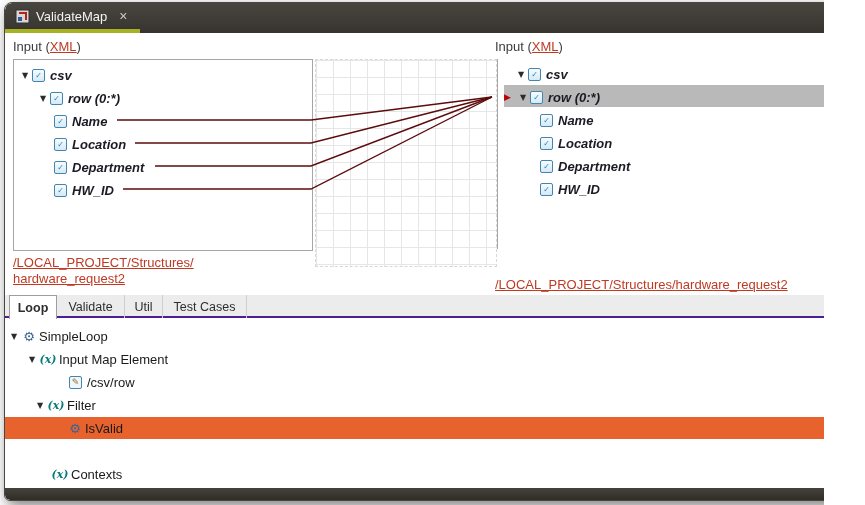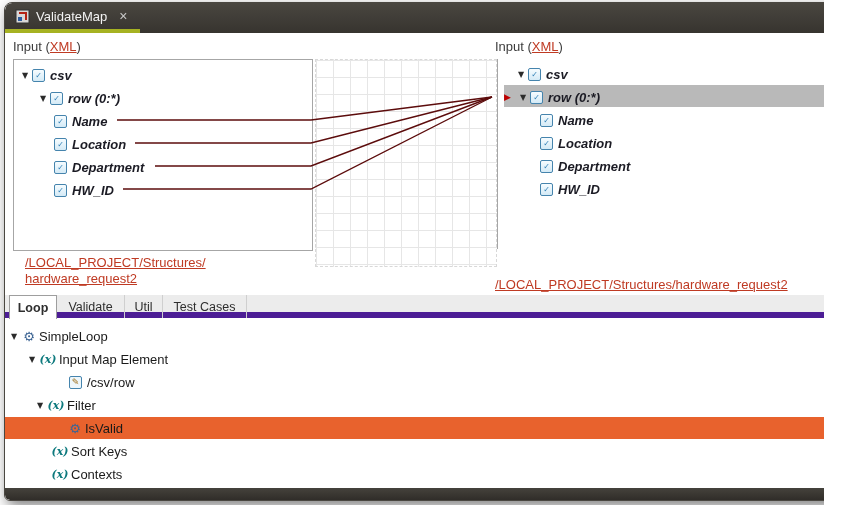--- a/index.html
+++ b/index.html
@@ -37,21 +37,21 @@
            display:inline-flex;align-items:center;justify-content:center;}
   .el-icon::before{content:"✓";font-size:8px;color:#2f7fb5;font-family:"DejaVu Sans",sans-serif;}
   .xml-label{font-weight:bold;font-style:italic;color:#1b1b24;font-size:13px;white-space:nowrap;}
   .selbar-gray{position:absolute;left:6px;right:2px;top:26px;height:22px;background:#b9b9b9;}
   
   .mapsvg{position:absolute;left:0;top:0;z-index:6;pointer-events:none;}
   
   .pathlink{position:absolute;font-size:13px;color:#bf3a23;text-decoration:underline;cursor:pointer;line-height:16px;}
   
   .tabstrip{position:absolute;left:0;top:262px;width:100%;height:23px;background:#ececec;
-            border-bottom:6px solid #4c1d95;box-sizing:border-box;}
+            border-bottom:2px solid #4c1d95;box-sizing:border-box;}
   .btab{position:absolute;top:0;height:23px;display:flex;align-items:center;justify-content:center;
         font-size:12.5px;color:#2e2e2e;padding:0 9px;box-sizing:border-box;}
   .btab.inactive{border-right:1px solid #cfcfcf;}
   .btab.active{background:#fff;border:1px solid #9e9e9e;border-bottom:none;height:24px;font-weight:bold;z-index:2;}
   
   .ltree-row{position:absolute;left:0;right:0;height:22px;display:flex;align-items:center;font-size:13px;color:#1a1a1a;}
   .ltree-row .lbl{white-space:nowrap;}
   .sel-orange{position:absolute;left:0;right:0;top:384px;height:22px;background:#e8622d;}
   .fx-icon{flex:0 0 18px;display:inline-flex;justify-content:center;margin-right:2px;}
   .fx-icon::before{content:"(x)";color:#0e7a7e;font-style:italic;font-weight:bold;font-size:11px;
@@ -153,21 +153,21 @@
         </div>
       </div>
 
       <svg class="mapsvg" width="851" height="455">
         <polyline points="112,87 306,87 487,64" fill="none" stroke="#5c0c0c" stroke-width="1.4"></polyline>
         <polyline points="130,110 306,110 487,64" fill="none" stroke="#5c0c0c" stroke-width="1.4"></polyline>
         <polyline points="150,133 306,133 487,64" fill="none" stroke="#5c0c0c" stroke-width="1.4"></polyline>
         <polyline points="118,156 306,156 487,64" fill="none" stroke="#5c0c0c" stroke-width="1.4"></polyline>
       </svg>
 
-      <div class="pathlink" style="left:20px;top:222px;">
+      <div class="pathlink" style="left:8px;top:222px;">
         <div>/LOCAL_PROJECT/Structures/</div>
         <div>hardware_request2</div>
       </div>
       <div class="pathlink" style="left:490px;top:244px;">/LOCAL_PROJECT/Structures/hardware_request2</div>
 
       <div class="tabstrip">
         <div class="btab active" style="left:4px;width:48px;">Loop</div>
         <div class="btab inactive" style="left:52px;width:68px;">Validate</div>
         <div class="btab inactive" style="left:120px;width:38px;">Util</div>
         <div class="btab inactive" style="left:158px;width:84px;">Test Cases</div>
@@ -191,24 +191,20 @@
       </div>
       <div class="ltree-row" style="top:361px;padding-left:28px;">
         <span class="exp"></span>
         <span class="fx-icon"></span>
         <span class="lbl">Filter</span>
       </div>
       <div class="ltree-row" style="top:384px;padding-left:62px;">
         <span class="gear-icon"></span>
         <span class="lbl">IsValid</span>
       </div>
-      <div class="ltree-row" style="top:407px;padding-left:46px;">
-        <span class="fx-icon"></span>
-        <span class="lbl">Sort Keys</span>
-      </div>
       <div class="ltree-row" style="top:430px;padding-left:46px;">
         <span class="fx-icon"></span>
         <span class="lbl">Contexts</span>
       </div>
 
     </div>
 
     <div class="bottombar"></div>
   </div>
 </div>

